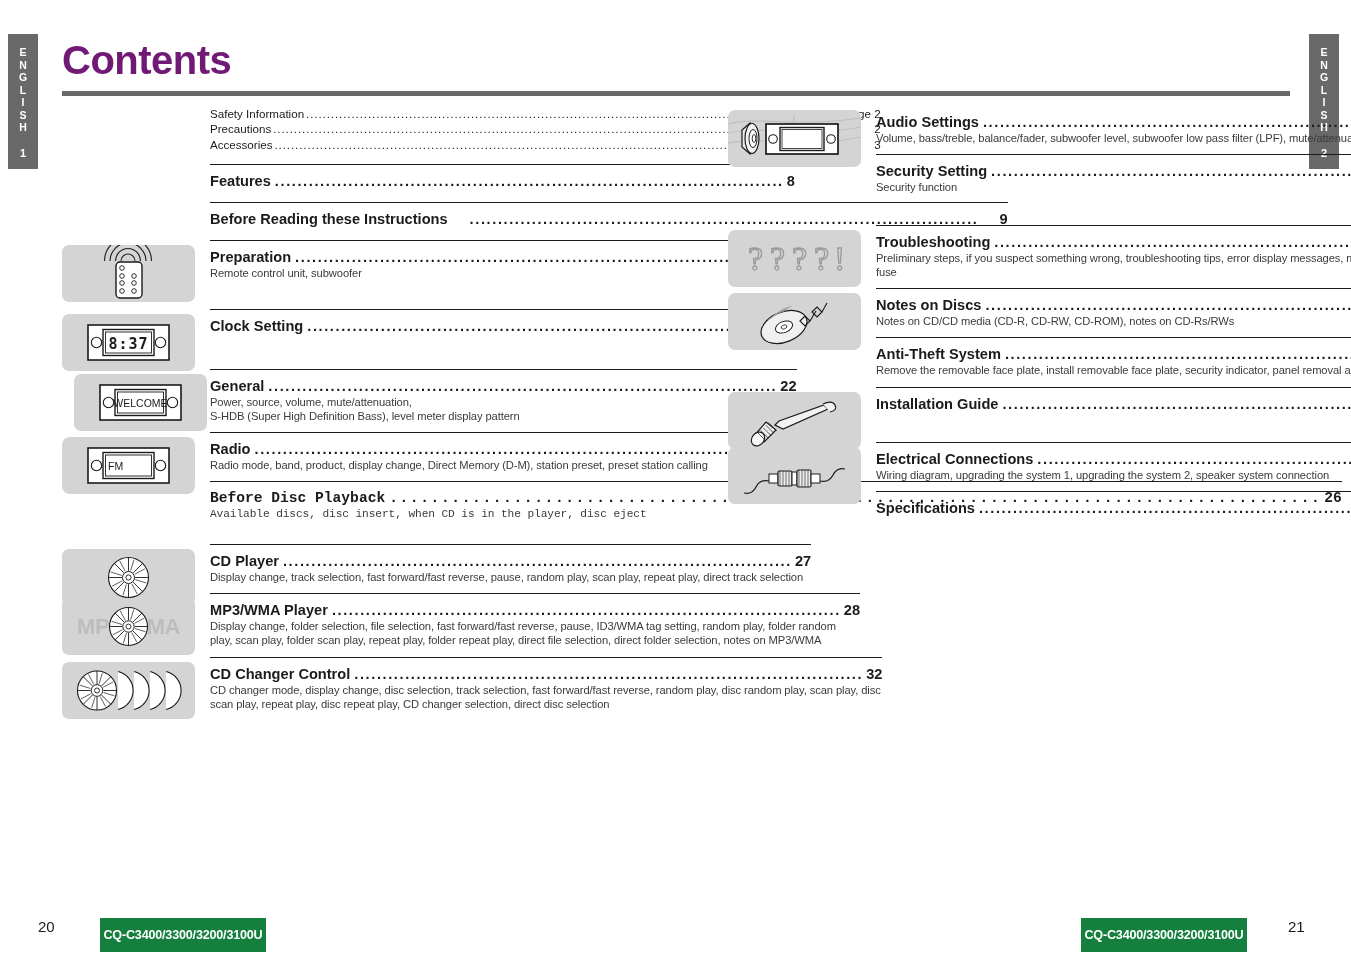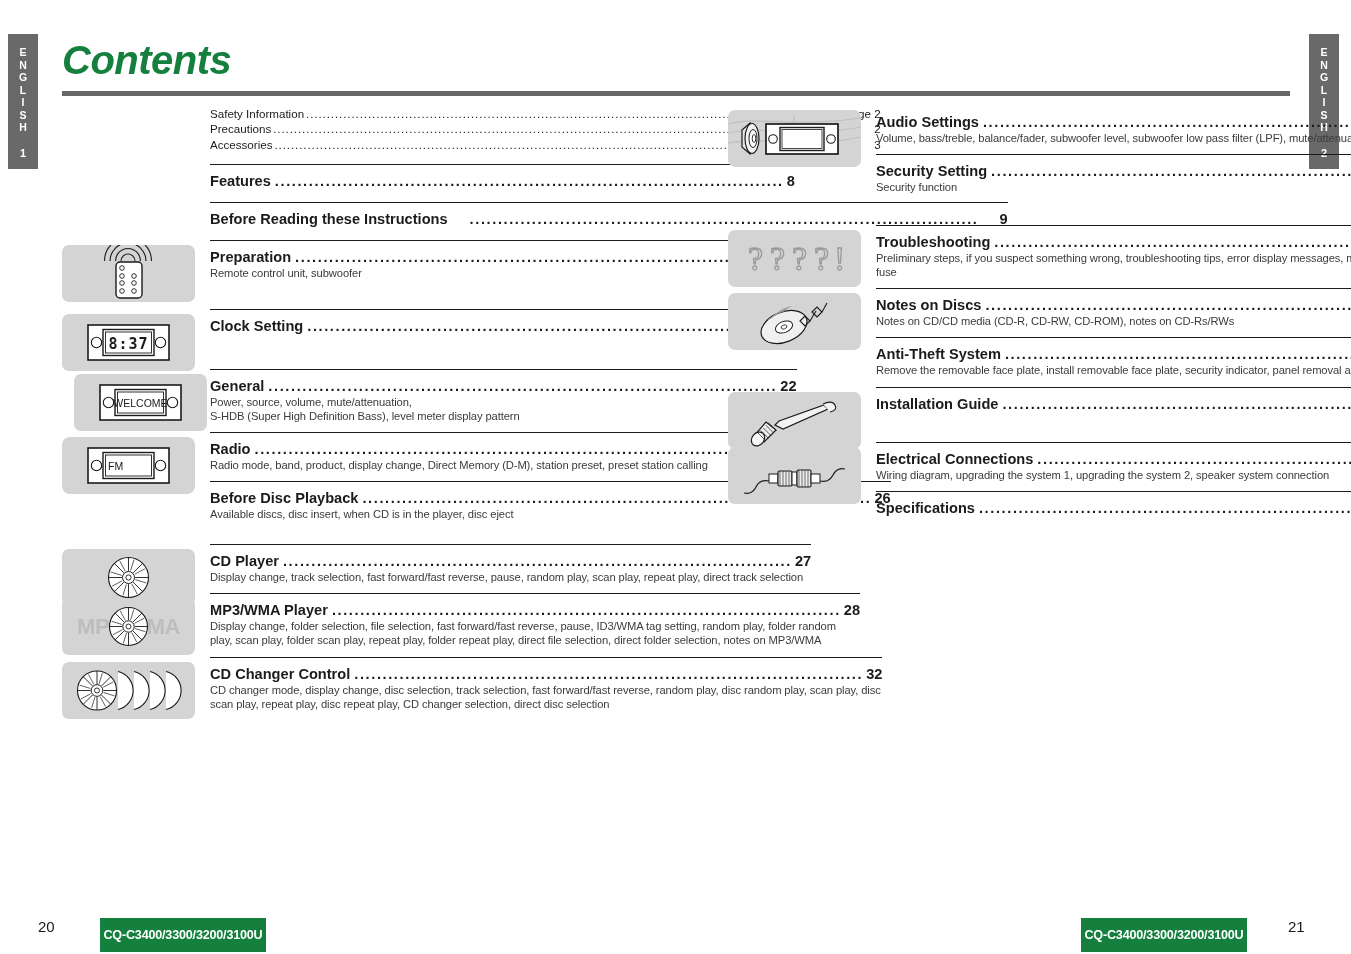--- a/index.html
+++ b/index.html
@@ -34,24 +34,23 @@
   .lang-tab .num { display: block; margin-top: 13px; font-size: 11px; }
   .lang-left  { left: 8px; }
   .lang-right { left: 1309px; }
 
   
   .title {
     position: absolute;
     left: 62px; top: 38px;
     font-size: 40px;
     font-weight: bold;
-    color: #15803d;
+    color: #701a75;
     letter-spacing: -0.5px;
     font-family: "Liberation Sans", sans-serif;
-    font-style: italic;
   }
   .header-rule {
     position: absolute;
     left: 62px; top: 91px;
     width: 1228px; height: 5px;
     background: #686868;
   }
 
   
   .col {
@@ -332,21 +331,21 @@
           <div class="toc-main" style="margin-top: 8px;">
             <span class="lbl">Radio</span>
             <span class="dots">..........................................................................................</span>
             <span class="pg">24</span>
           </div>
           <div class="toc-sub">Radio mode, band, product, display change, Direct Memory (D-M), station preset, preset station calling</div>
         </div>
       </div>
       <div class="entry">
         <div class="gutter"></div>
-        <div class="textcol" style="padding-top: 9px;">
+        <div class="textcol" style="padding-top: 9px; font-family: Liberation Mono, monospace;">
           <div class="divider"></div>
           <div class="toc-main" style="margin-top: 8px;">
             <span class="lbl">Before Disc Playback</span>
             <span class="dots">..........................................................................................</span>
             <span class="pg">26</span>
           </div>
           <div class="toc-sub">Available discs, disc insert, when CD is in the player, disc eject</div>
         </div>
       </div>
       <div class="entry">

